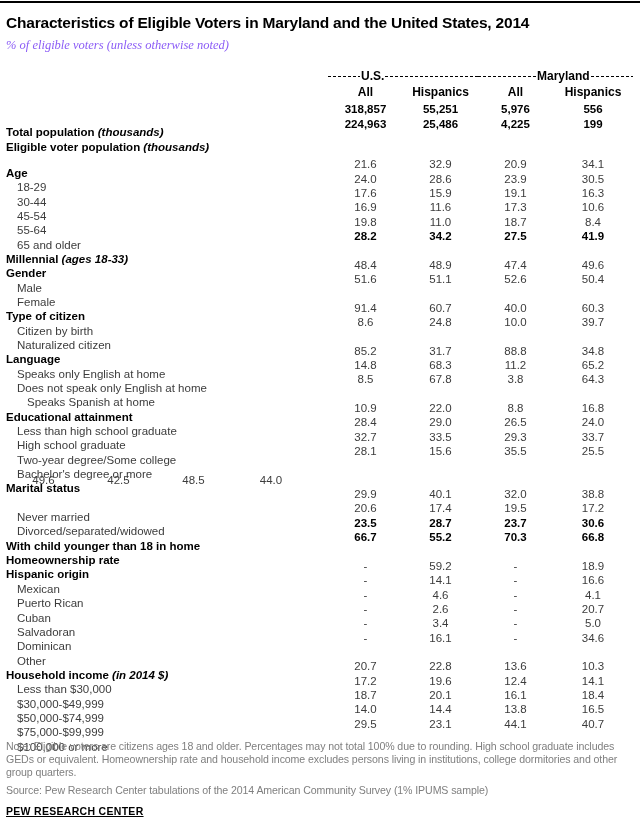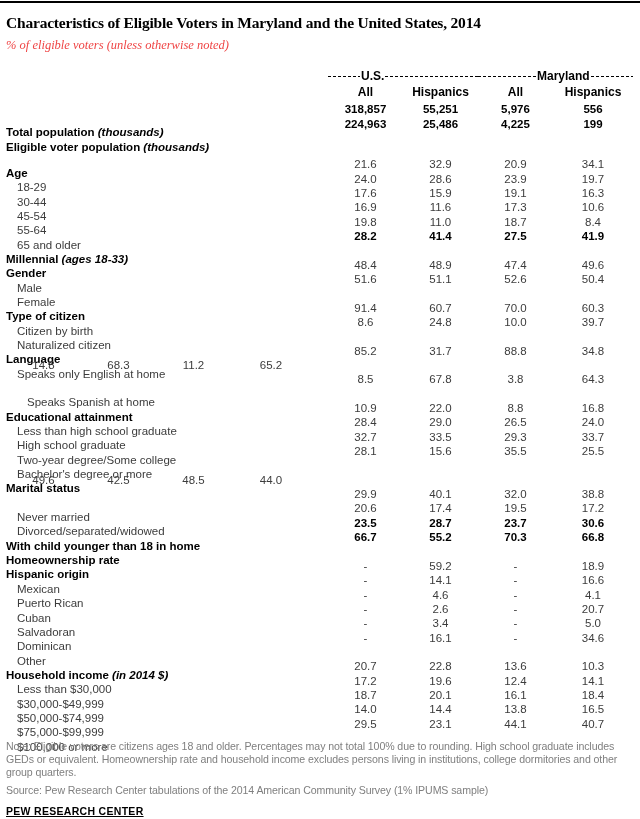--- a/index.html
+++ b/index.html
@@ -13,28 +13,27 @@
   }
   .top-rule { height: 2px; background: #000; margin-top: 1px; width: 640px; }
 
   .title {
     margin: 10px 6px 0 6px;
     font-size: 15.5px;
     font-weight: bold;
     color: #000;
     letter-spacing: -0.2px;
     line-height: 19px;
-    font-family: Liberation Serif, serif;
   }
   .subtitle {
     margin: 6px 6px 0 6px;
     font-family: "Liberation Serif", serif;
     font-style: italic;
     font-size: 12.5px;
-    color: #ef4444;
+    color: #8b5cf6;
     line-height: 15px;
   }
 
   .table { margin: 16px 0 0 6px; width: 627px; }
 
   .ghead { display: flex; align-items: center; height: 13px; font-size: 12px; font-weight: bold; color: #000; }
   .ghead .gspacer { width: 322px; }
   .group { display: flex; align-items: flex-end; }
   .group-us { width: 150px; }
   .group-md { width: 155px; }
@@ -140,21 +139,21 @@
         <div class="tval">21.6</div>
         <div class="tval">32.9</div>
         <div class="tval">20.9</div>
         <div class="tval">34.1</div>
       </div>
       <div class="trow">
         <div class="tlabel indent-1"><span>30-44</span></div>
         <div class="tval">24.0</div>
         <div class="tval">28.6</div>
         <div class="tval">23.9</div>
-        <div class="tval">19.7</div>
+        <div class="tval">30.5</div>
       </div>
       <div class="trow">
         <div class="tlabel indent-1"><span>45-54</span></div>
         <div class="tval">17.6</div>
         <div class="tval">15.9</div>
         <div class="tval">19.1</div>
         <div class="tval">16.3</div>
       </div>
       <div class="trow">
         <div class="tlabel indent-1"><span>55-64</span></div>
@@ -166,21 +165,21 @@
       <div class="trow">
         <div class="tlabel indent-1"><span>65 and older</span></div>
         <div class="tval">19.8</div>
         <div class="tval">11.0</div>
         <div class="tval">18.7</div>
         <div class="tval">8.4</div>
       </div>
       <div class="trow bold">
         <div class="tlabel indent-0"><span>Millennial</span><span class="sfx"> (ages 18-33)</span></div>
         <div class="tval">28.2</div>
-        <div class="tval">41.4</div>
+        <div class="tval">34.2</div>
         <div class="tval">27.5</div>
         <div class="tval">41.9</div>
       </div>
       <div class="trow bold">
         <div class="tlabel indent-0"><span>Gender</span></div>
         <div class="tval"></div>
         <div class="tval"></div>
         <div class="tval"></div>
         <div class="tval"></div>
       </div>
@@ -202,21 +201,21 @@
         <div class="tlabel indent-0"><span>Type of citizen</span></div>
         <div class="tval"></div>
         <div class="tval"></div>
         <div class="tval"></div>
         <div class="tval"></div>
       </div>
       <div class="trow">
         <div class="tlabel indent-1"><span>Citizen by birth</span></div>
         <div class="tval">91.4</div>
         <div class="tval">60.7</div>
-        <div class="tval">70.0</div>
+        <div class="tval">40.0</div>
         <div class="tval">60.3</div>
       </div>
       <div class="trow">
         <div class="tlabel indent-1"><span>Naturalized citizen</span></div>
         <div class="tval">8.6</div>
         <div class="tval">24.8</div>
         <div class="tval">10.0</div>
         <div class="tval">39.7</div>
       </div>
       <div class="trow bold">
@@ -227,20 +226,21 @@
         <div class="tval"></div>
       </div>
       <div class="trow">
         <div class="tlabel indent-1"><span>Speaks only English at home</span></div>
         <div class="tval">85.2</div>
         <div class="tval">31.7</div>
         <div class="tval">88.8</div>
         <div class="tval">34.8</div>
       </div>
       <div class="trow">
+        <div class="tlabel indent-1"><span>Does not speak only English at home</span></div>
         <div class="tval">14.8</div>
         <div class="tval">68.3</div>
         <div class="tval">11.2</div>
         <div class="tval">65.2</div>
       </div>
       <div class="trow">
         <div class="tlabel indent-2"><span>Speaks Spanish at home</span></div>
         <div class="tval">8.5</div>
         <div class="tval">67.8</div>
         <div class="tval">3.8</div>

